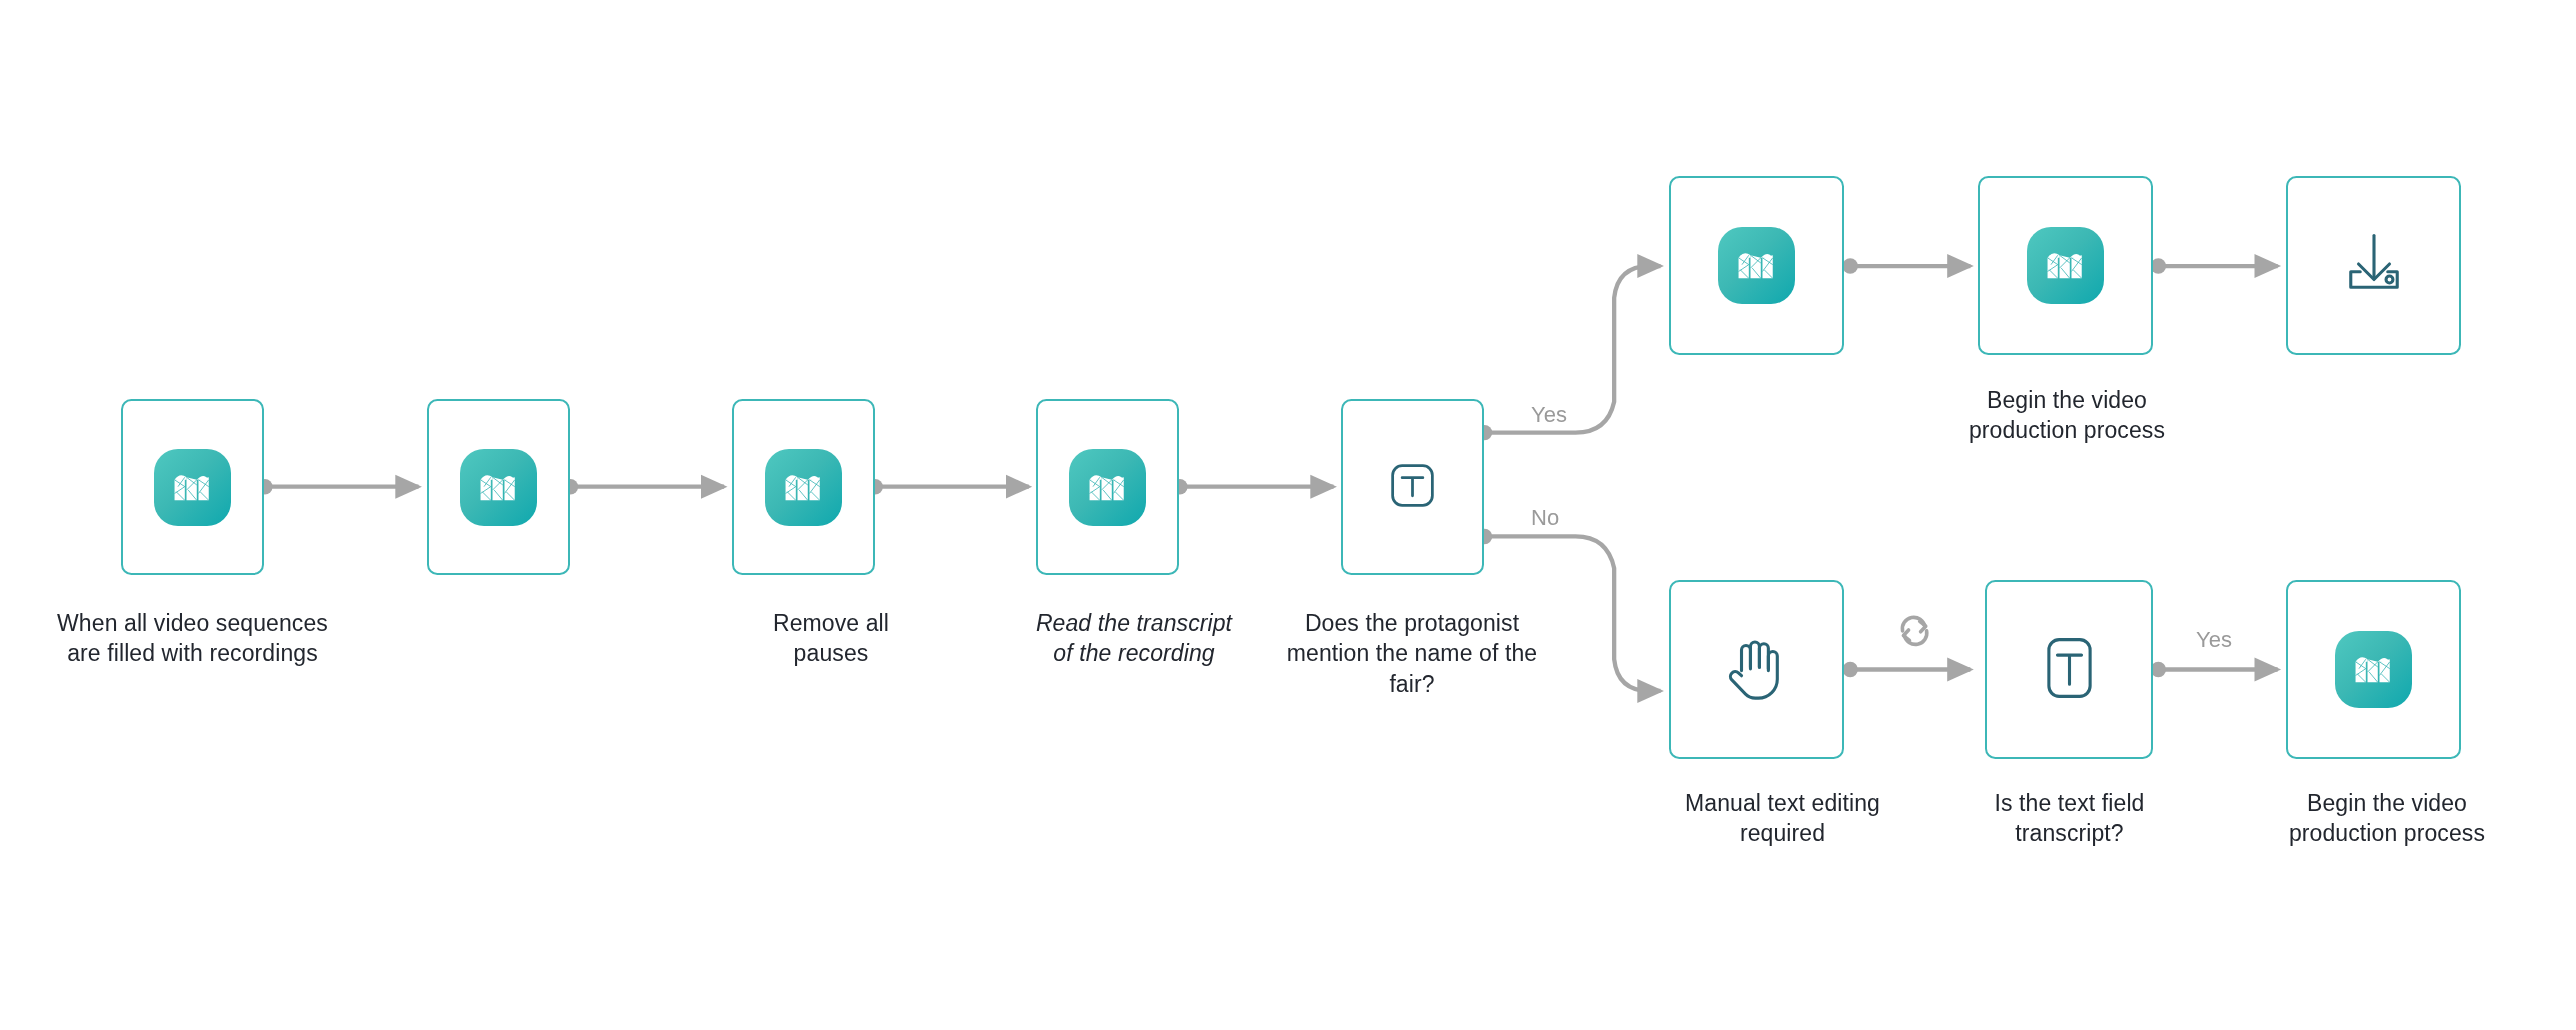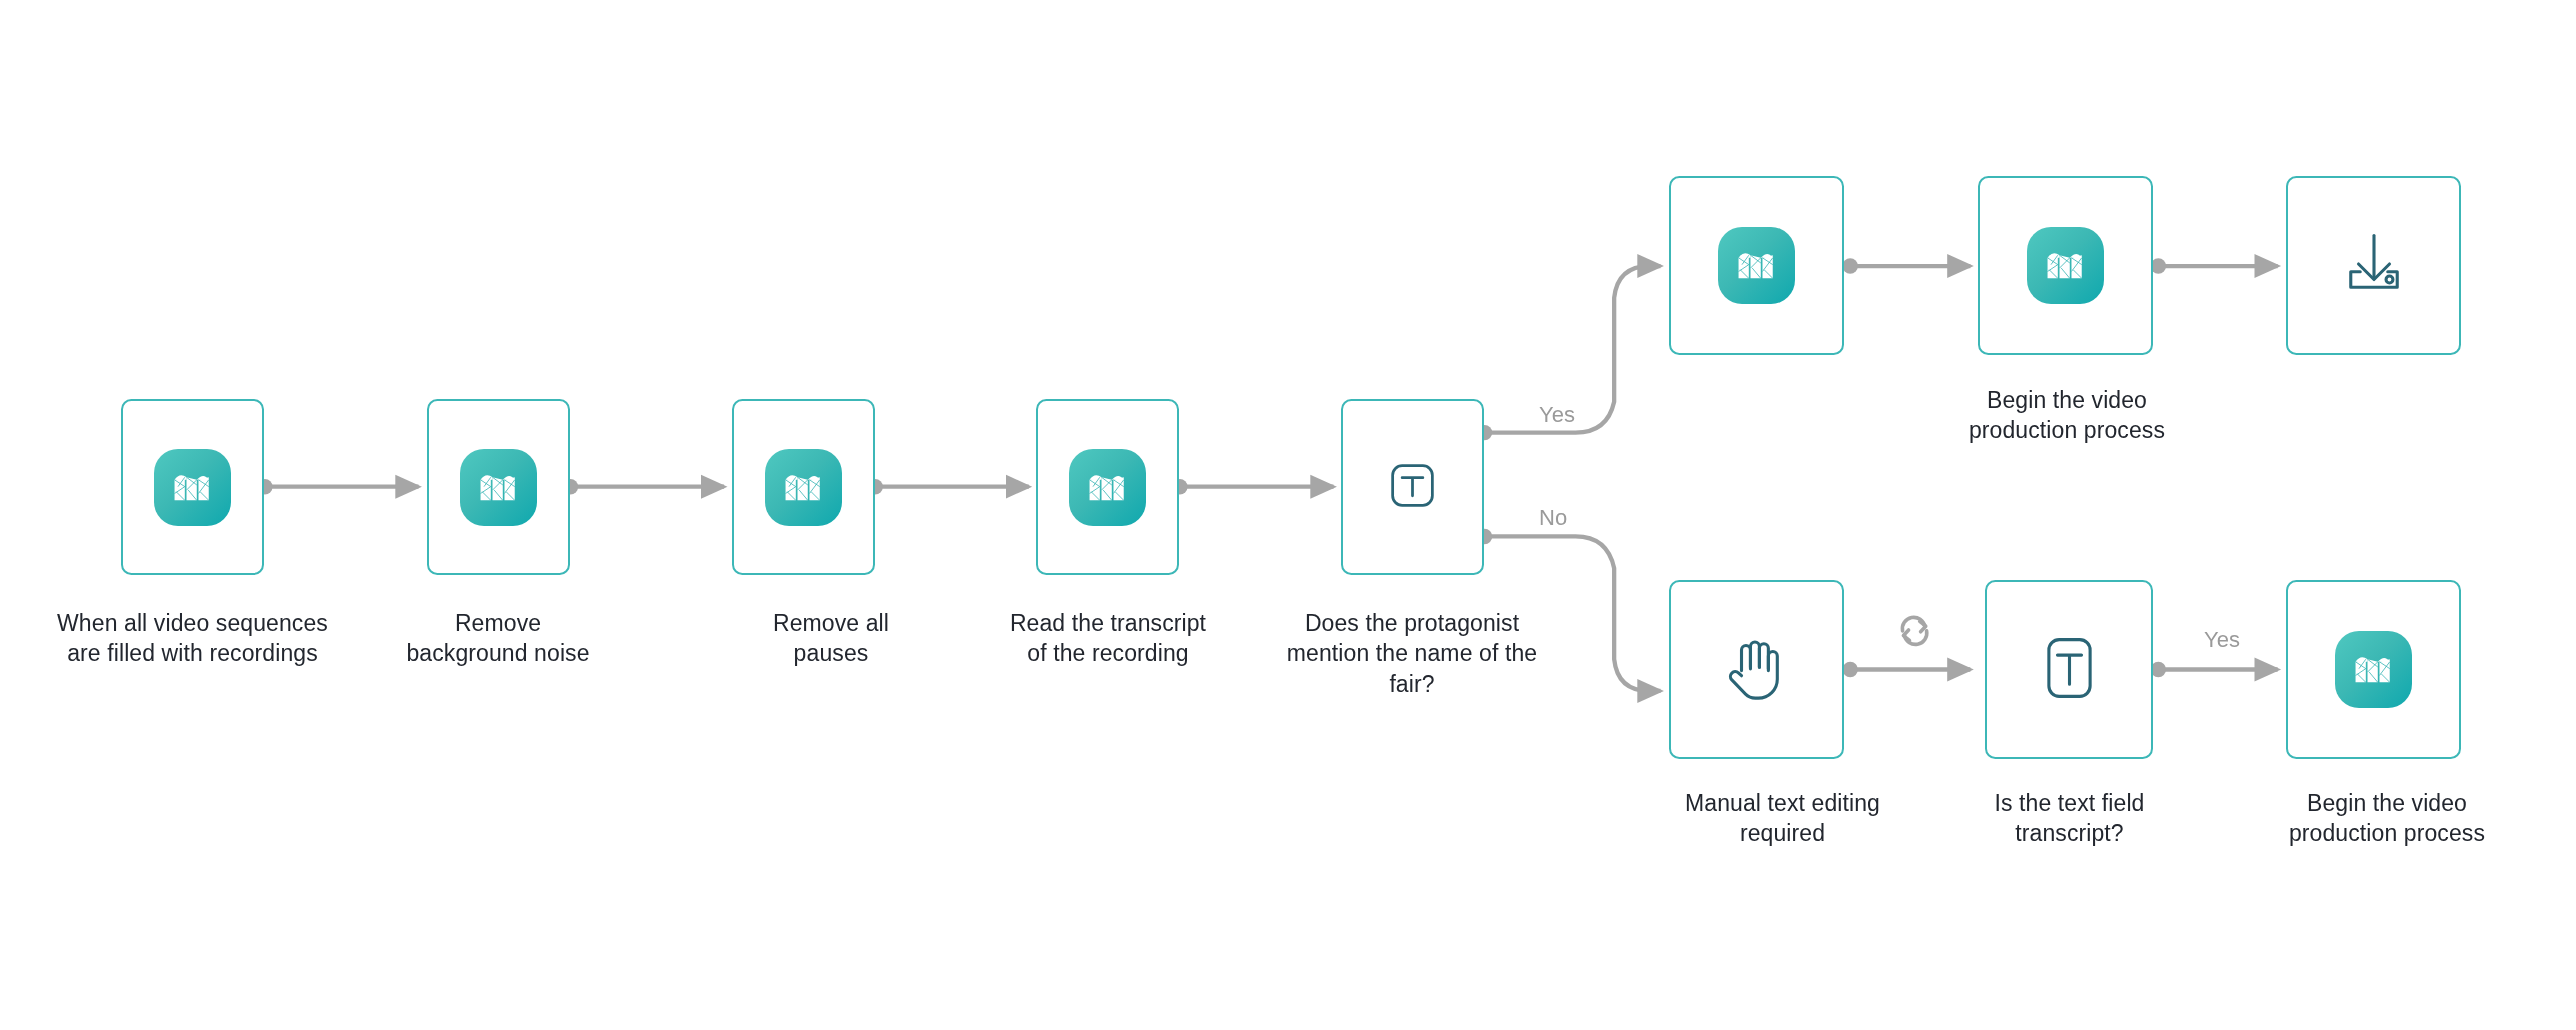--- a/index.html
+++ b/index.html
@@ -55,21 +55,20 @@
     white-space: pre-line;
   }
 
   
   .edge-label {
     position: absolute;
     color: #9a9a9a;
     font-size: 22px;
     line-height: 1;
     font-weight: 400;
-    margin-left: 8px;
   }
 
   
   .logo-m {
     width: 77px;
     height: 77px;
     border-radius: 24px;
     background: linear-gradient(135deg, #4fc8c0 0%, #3cb8b4 45%, #0fa8ae 100%);
     display: flex;
     align-items: center;
@@ -168,22 +167,20 @@
           <path d="M10 22 Q16 13 24 19 L24 22 Z"></path>
           <path d="M36 22 Q44 13 50 22 L38 22 Z"></path>
         </g>
         <g stroke="#36b4b4" stroke-width="1.1" opacity="0.85" fill="none">
           <path d="M10 22 L22 30 L10 38 M22 19 L14 30 M24 19 L36 28 M24 34 L36 22
                    M38 22 L50 30 M38 38 L50 22 M22 46 L12 36 M36 46 L26 34 M50 46 L40 36"></path>
         </g>
       </svg>
     </div>
   </div>
-  <div class="caption" style="left:365px; top:608px; width:266px;">Remove
-background noise</div>
 
   <div class="node" style="left:732px; top:399px; width:143px; height:176px;">
     <div class="logo-m">
       <svg width="53" height="53" viewBox="0 0 62 62" aria-hidden="true">
         <g fill="#ffffff">
           <path d="M10 22 L22 19 L22 46 L10 46 Z"></path>
           <path d="M24 19 L36 22 L36 46 L24 46 Z"></path>
           <path d="M38 22 L50 19 L50 46 L38 46 Z"></path>
           <path d="M10 22 Q16 13 24 19 L24 22 Z"></path>
           <path d="M36 22 Q44 13 50 22 L38 22 Z"></path>
@@ -208,21 +205,21 @@
           <path d="M10 22 Q16 13 24 19 L24 22 Z"></path>
           <path d="M36 22 Q44 13 50 22 L38 22 Z"></path>
         </g>
         <g stroke="#36b4b4" stroke-width="1.1" opacity="0.85" fill="none">
           <path d="M10 22 L22 30 L10 38 M22 19 L14 30 M24 19 L36 28 M24 34 L36 22
                    M38 22 L50 30 M38 38 L50 22 M22 46 L12 36 M36 46 L26 34 M50 46 L40 36"></path>
         </g>
       </svg>
     </div>
   </div>
-  <div class="caption" style="left:979px; top:608px; width:258px;">Read the transcript
+  <div class="caption" style="left:1005px; top:608px; width:258px;font-style:italic;">Read the transcript
 of the recording</div>
 
   <div class="node" style="left:1341px; top:399px; width:143px; height:176px;">
     <span>
       <svg width="57" height="57" viewBox="0 0 66 66" aria-hidden="true" fill="none" stroke="#2a6475" stroke-width="3.2" stroke-linecap="round" stroke-linejoin="round">
         <rect x="10" y="10" width="46" height="46" rx="11"></rect>
         <path d="M21 24 L45 24 M33 24 L33 45"></path>
       </svg>
     </span>
   </div>

